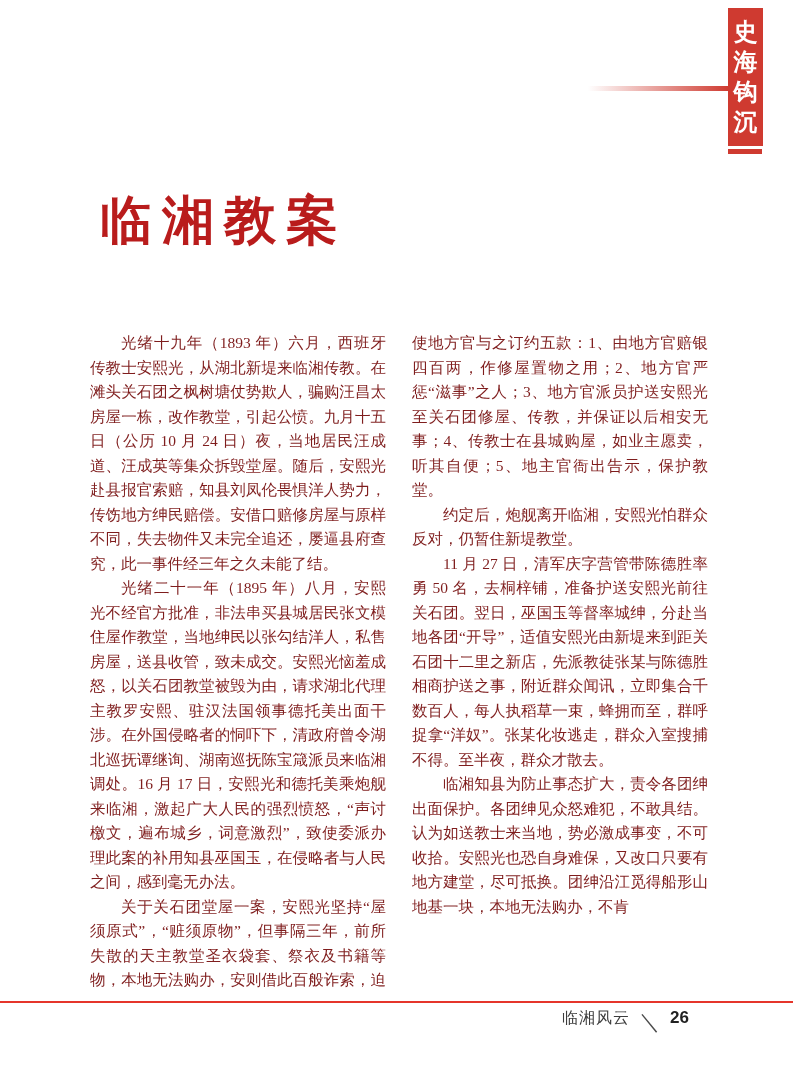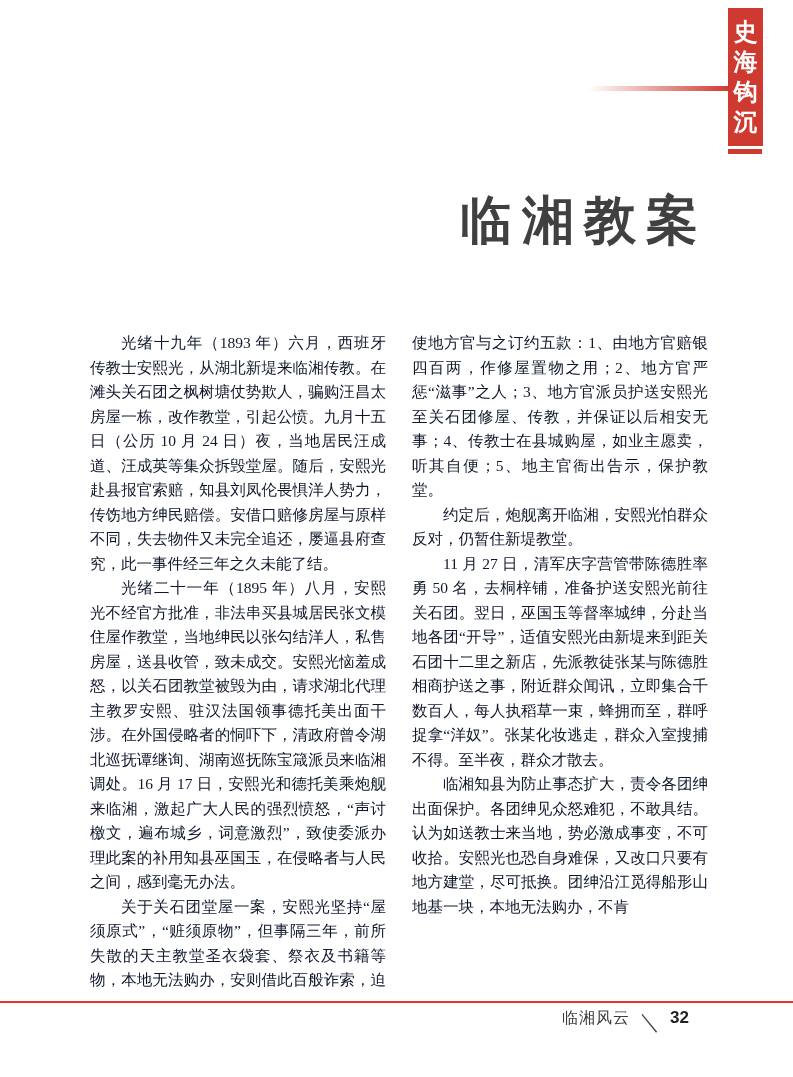--- a/index.html
+++ b/index.html
@@ -48,43 +48,43 @@
     width: 34px;
     height: 5px;
     background: #cf3a30;
   }
   
   .title {
     position: absolute;
     top: 186px;
     left: 90px;
     width: 618px;
-    text-align: right;
+    text-align: left;
     font-size: 52px;
     font-weight: bold;
     letter-spacing: 10px;
     padding-left: 10px;
     box-sizing: border-box;
-    color: #404040;
+    color: #b91c1c;
     font-family: "DejaVu Serif", serif;
   }
   
   .article {
     position: absolute;
     top: 331px;
     left: 90px;
     width: 618px;
     height: 662px;
     column-count: 2;
     column-gap: 26px;
     column-fill: auto;
     font-size: 15.5px;
     line-height: 24.5px;
     text-align: justify;
-    color: #0f172a;
+    color: #7f1d1d;
     overflow: hidden;
   }
   .article p { margin: 0; text-indent: 2em; }
   
   .footer-rule {
     position: absolute;
     top: 1001px;
     left: 0;
     width: 793px;
     height: 2px;
@@ -139,16 +139,16 @@
     <p>约定后，炮舰离开临湘，安熙光怕群众反对，仍暂住新堤教堂。</p>
     <p>11 月 27 日，清军庆字营管带陈德胜率勇 50 名，去桐梓铺，准备护送安熙光前往关石团。翌日，巫国玉等督率城绅，分赴当地各团“开导”，适值安熙光由新堤来到距关石团十二里之新店，先派教徒张某与陈德胜相商护送之事，附近群众闻讯，立即集合千数百人，每人执稻草一束，蜂拥而至，群呼捉拿“洋奴”。张某化妆逃走，群众入室搜捕不得。至半夜，群众才散去。</p>
     <p>临湘知县为防止事态扩大，责令各团绅出面保护。各团绅见众怒难犯，不敢具结。认为如送教士来当地，势必激成事变，不可收拾。安熙光也恐自身难保，又改口只要有地方建堂，尽可抵换。团绅沿江觅得船形山地基一块，本地无法购办，不肯</p>
   </div>
 
   <div class="footer-rule"></div>
 
   <div class="footer">
     <span>临湘风云</span>
     <span class="sep">＼</span>
-    <span class="page-num">32</span>
+    <span class="page-num">26</span>
   </div>
 
 </div>
 
 </body></html>

